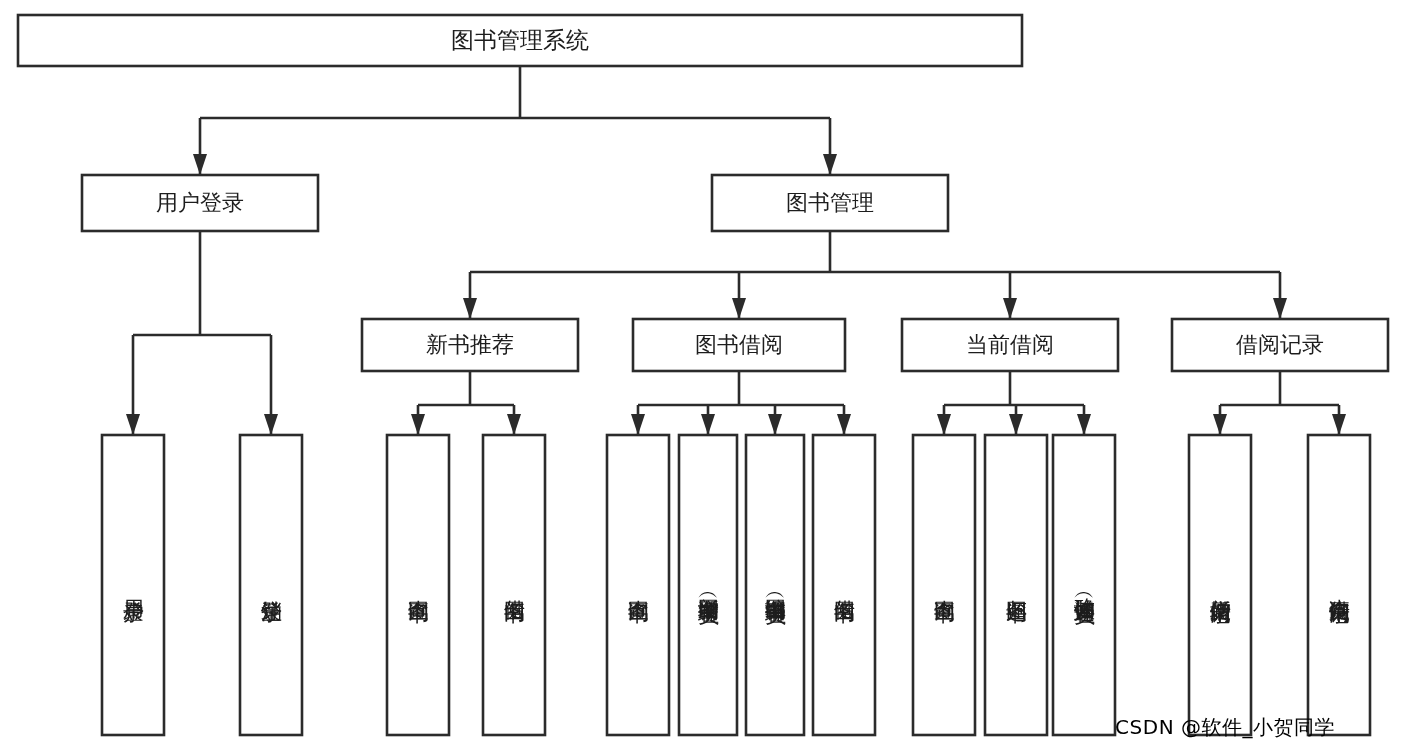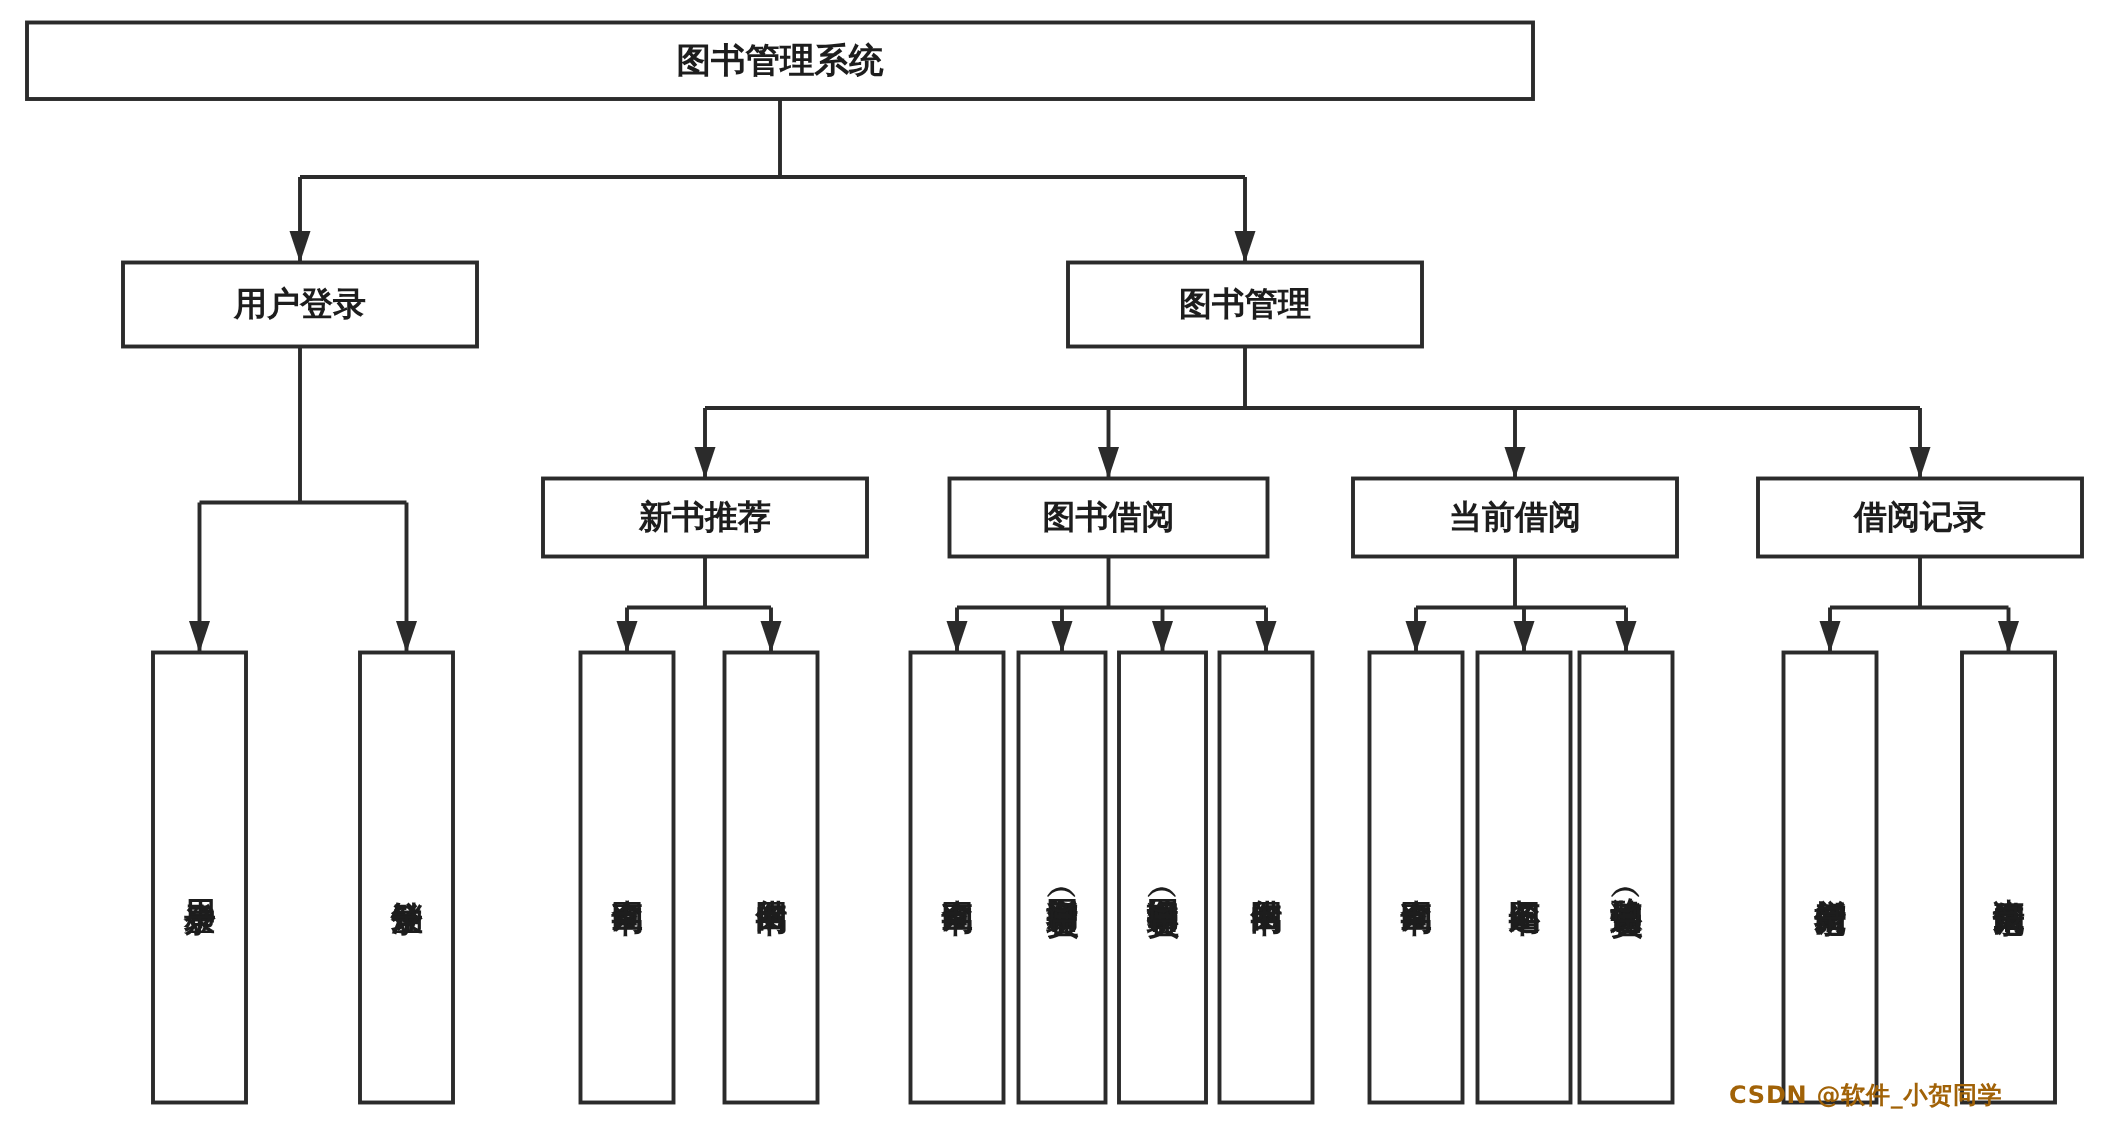--- a/index.html
+++ b/index.html
@@ -11,21 +11,20 @@
     width: 1405px;
     height: 747px;
     font-family: "DejaVu Sans", "Liberation Sans", sans-serif;
     overflow: hidden;
   }
   #diagram-root {
     position: relative;
     width: 1343px;
     height: 747px;
     background: #ffffff;
-    font-weight: bold;
   }
   svg.diagram-canvas {
     position: absolute;
     top: 0;
     left: 0;
     width: 1405px;
     height: 747px;
     display: block;
   }
   .node-box {
@@ -73,22 +72,22 @@
     color: #1d1d1d;
     letter-spacing: 1px;
     white-space: nowrap;
     text-align: center;
   }
   .watermark {
     position: absolute;
     right: 8px;
     bottom: 6px;
     font-family: "DejaVu Sans", "Liberation Sans", sans-serif;
-    font-size: 16px;
-    color: #a16207;
+    font-size: 20px;
+    color: #000000;
     white-space: nowrap;
     letter-spacing: 0.5px;
   }
 </style>
 </head>
 <body>
 
 <div id="diagram-root">
 
   <svg class="diagram-canvas" viewBox="0 0 1405 747">

